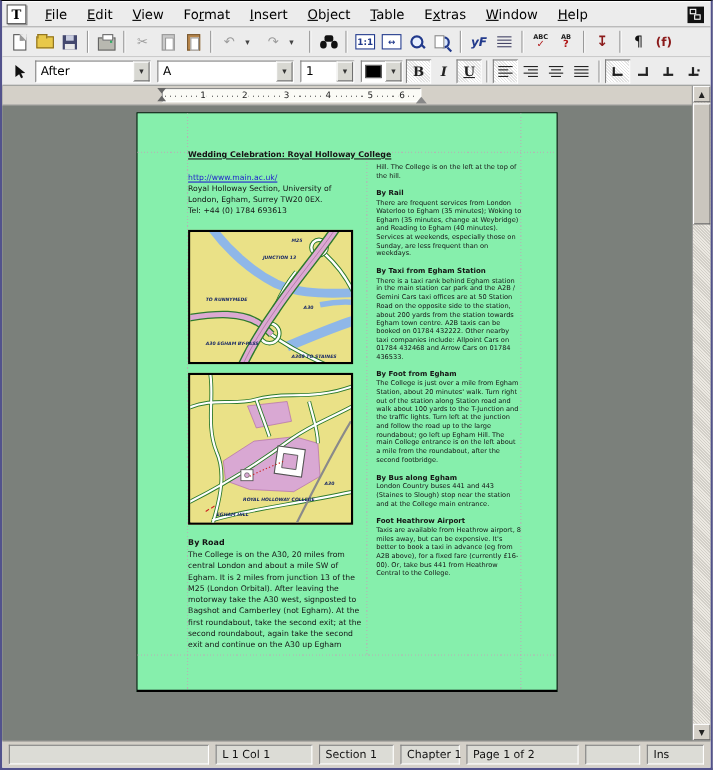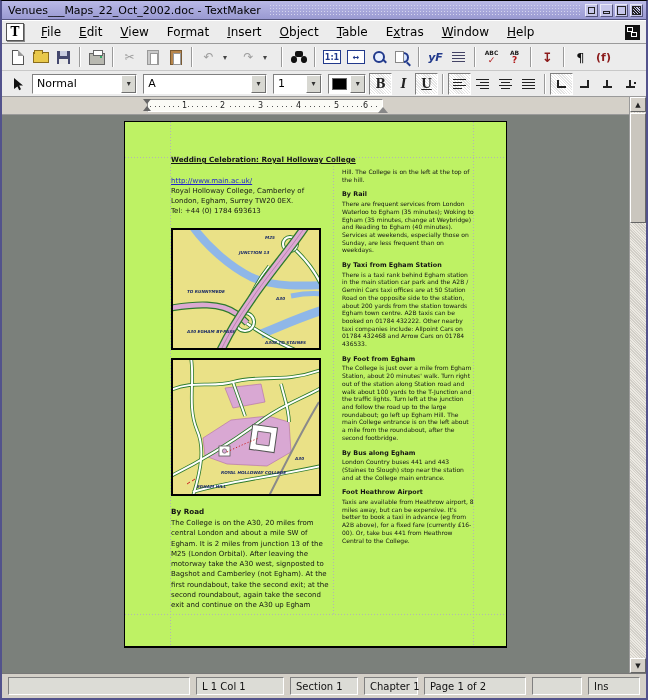--- a/index.html
+++ b/index.html
@@ -105,21 +105,21 @@
   .ruler{height:18px;background:#d4d0c8;border-bottom:1px solid #9a9a9a;position:relative;margin-right:17px;}
   .rstrip{position:absolute;left:145px;top:2px;width:236px;height:13px;background:#fbfbf6;
           border:1px solid;border-color:#8a8a8a #fff #fff #8a8a8a;}
   .ticks{position:absolute;left:2px;right:2px;top:6px;height:1px;
          background:repeating-linear-gradient(90deg,#555 0 1px,transparent 1px 4.7px);}
   .rnum{position:absolute;top:1px;font-size:8px;color:#222;background:#fbfbf6;padding:0 1px;}
   .m-first{position:absolute;left:-5px;top:-1px;width:0;height:0;border-left:4px solid transparent;border-right:4px solid transparent;border-top:5px solid #666;}
   .m-left{position:absolute;left:-5px;top:6px;width:0;height:0;border-left:4px solid transparent;border-right:4px solid transparent;border-bottom:5px solid #666;}
   .m-right{position:absolute;right:-6px;top:7px;width:0;height:0;border-left:5px solid transparent;border-right:5px solid transparent;border-bottom:6px solid #888;}
   .docarea{position:absolute;left:0;right:17px;top:18px;bottom:0;background:#7b807b;}
-  .page{position:absolute;left:122px;top:6px;width:383px;height:527px;background:#bef264;border:1px solid #000;border-bottom-width:2px;}
+  .page{position:absolute;left:122px;top:6px;width:383px;height:527px;background:#86efac;border:1px solid #000;border-bottom-width:2px;}
   .guide-v{position:absolute;top:0;bottom:0;width:1px;background:repeating-linear-gradient(#b4b4b4 0 1px,transparent 1px 3px);}
   .guide-h{position:absolute;left:0;right:0;height:1px;background:repeating-linear-gradient(90deg,#b4b4b4 0 1px,transparent 1px 3px);}
   .guide-div{position:absolute;width:1px;background:repeating-linear-gradient(#b4b4b4 0 1px,transparent 1px 3px);}
   .colL{position:absolute;left:46px;top:33px;width:158px;color:#141414;}
   .colR{position:absolute;left:217px;top:46px;width:132px;color:#141414;font-size:6px;line-height:7.7px;}
   .h-main{font-size:7.2px;font-weight:bold;text-decoration:underline;white-space:nowrap;margin:0 0 12px 0;}
   .link{font-size:7px;color:#2222cc;text-decoration:underline;line-height:10px;}
   .addr{font-size:7px;line-height:10px;white-space:nowrap;}
   .mapbox{width:150px;border:2px solid #000;margin-top:12px;line-height:0;background:#eae187;}
   .map2m{margin-top:8px;}
@@ -141,38 +141,20 @@
              gap:6px;padding:0 6px;}
   .scell{height:18px;background:#dcdcd6;border:1px solid;border-color:#808080 #fff #fff #808080;
          font-size:10px;color:#111;display:flex;align-items:center;padding:0 5px;white-space:nowrap;}
   svg text{font-family:"DejaVu Sans",sans-serif;}
 </style>
 </head>
 <body>
 
 <div class="win">
 
-  <div class="titlebar">
-    <span class="title">Venues___Maps_22_Oct_2002.doc - TextMaker</span>
-    <div class="stipple"></div>
-    <div class="winbtns">
-      <div class="wbtn">
-          <span class="box"></span>
-        </div>
-      <div class="wbtn">
-          <span class="bar"></span>
-        </div>
-      <div class="wbtn">
-          <span class="bigbox"></span>
-        </div>
-      <div class="wbtn">
-          <span class="dither"></span>
-        </div>
-    </div>
-  </div>
 
   <div class="menubar">
     <div class="docicon">T</div>
     <span class="mitem"><u>F</u>ile</span>
     <span class="mitem"><u>E</u>dit</span>
     <span class="mitem"><u>V</u>iew</span>
     <span class="mitem">Fo<u>r</u>mat</span>
     <span class="mitem"><u>I</u>nsert</span>
     <span class="mitem"><u>O</u>bject</span>
     <span class="mitem"><u>T</u>able</span>
@@ -282,21 +264,21 @@
       </div>
   </div>
 
   <div class="tb tb2">
     <div class="tbtn">
       <svg class="i-arrowcur" viewBox="0 0 11 14">
           <polygon points="2,1 2,12 5.4,9.4 7.2,13.2 9,12.3 7.2,8.6 11,8.4" fill="#111"></polygon>
         </svg>
     </div>
     <div class="combo" style="width:112px">
-      <span class="val">Normal</span>
+      <span class="val">After</span>
       <span class="cbtn">▾</span>
     </div>
     <div class="combo" style="width:132px">
       <span class="val">A</span>
       <span class="cbtn">▾</span>
     </div>
     <div class="combo" style="width:52px">
       <span class="val">1</span>
       <span class="cbtn">▾</span>
     </div>
@@ -395,21 +377,21 @@
 
         <div class="guide-v" style="left:45px"></div>
         <div class="guide-v" style="left:348px"></div>
         <div class="guide-h" style="top:35px"></div>
         <div class="guide-h" style="top:492px"></div>
         <div class="guide-div" style="left:208px;top:35px;height:457px"></div>
 
         <div class="colL">
           <div class="h-main">Wedding Celebration: Royal Holloway College</div>
           <div class="link">http://www.main.ac.uk/</div>
-          <div class="addr">Royal Holloway College, Camberley of</div>
+          <div class="addr">Royal Holloway Section, University of</div>
           <div class="addr">London, Egham, Surrey TW20 0EX.</div>
           <div class="addr">Tel: +44 (0) 1784 693613</div>
 
           <div class="mapbox">
             <svg viewBox="0 0 146 118" width="146" height="118">
               <rect width="146" height="118" fill="#eae187"></rect>
               <path d="M20,-3 C34,16 56,36 78,47 C94,54 112,57 150,55" stroke="#8fb7e8" stroke-width="8" fill="none"></path>
               <path d="M88,104 C108,96 128,87 150,80" stroke="#8fb7e8" stroke-width="9" fill="none"></path>
               <path d="M118,66 C128,64 140,63 150,64" stroke="#8fb7e8" stroke-width="5" fill="none"></path>
 

